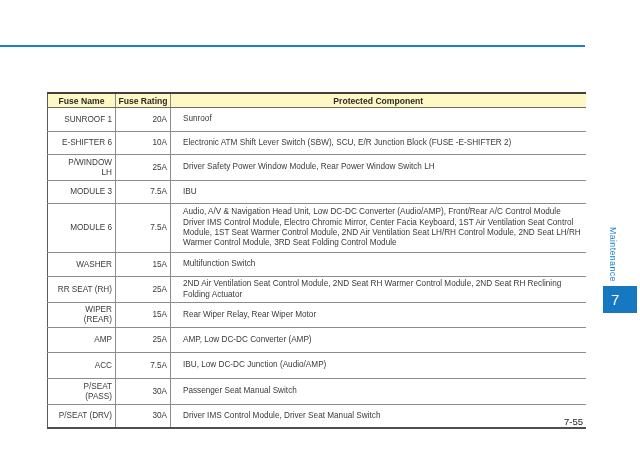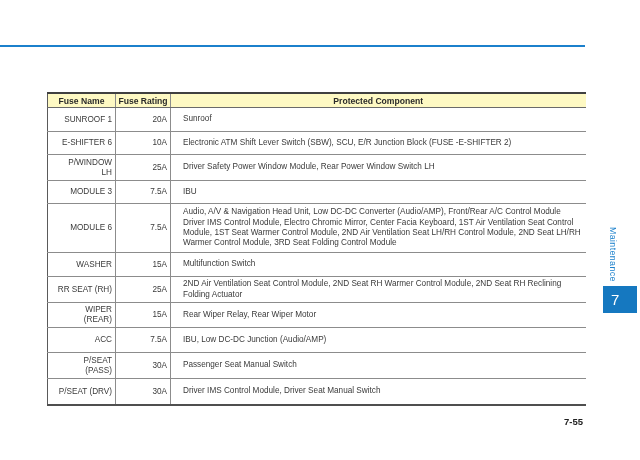--- a/index.html
+++ b/index.html
@@ -110,21 +110,20 @@
     align-items: center;
     padding-left: 8px;
     box-sizing: border-box;
   }
   .page-number {
     position: absolute;
     right: 57px;
     top: 416px;
     font-size: 9.5px;
     color: #222222;
-    font-weight: bold;
   }
 </style>
 </head>
 <body>
 
 <div class="top-rule"></div>
 
 <h1 class="page-title">Instrument panel fuse panel</h1>
 
 <table class="fuse-table">
@@ -177,20 +176,25 @@
         <td class="center">25A</td>
         <td class="comp">2ND Air Ventilation Seat Control Module, 2ND Seat RH Warmer Control Module, 2ND Seat RH Reclining Folding Actuator</td>
       </tr>
       <tr>
         <td class="center">WIPER
 (REAR)</td>
         <td class="center">15A</td>
         <td class="comp">Rear Wiper Relay, Rear Wiper Motor</td>
       </tr>
       <tr>
+        <td class="center">AMP</td>
+        <td class="center">25A</td>
+        <td class="comp">AMP, Low DC-DC Converter (AMP)</td>
+      </tr>
+      <tr>
         <td class="center">ACC</td>
         <td class="center">7.5A</td>
         <td class="comp">IBU, Low DC-DC Junction (Audio/AMP)</td>
       </tr>
       <tr>
         <td class="center">P/SEAT
 (PASS)</td>
         <td class="center">30A</td>
         <td class="comp">Passenger Seat Manual Switch</td>
       </tr>

